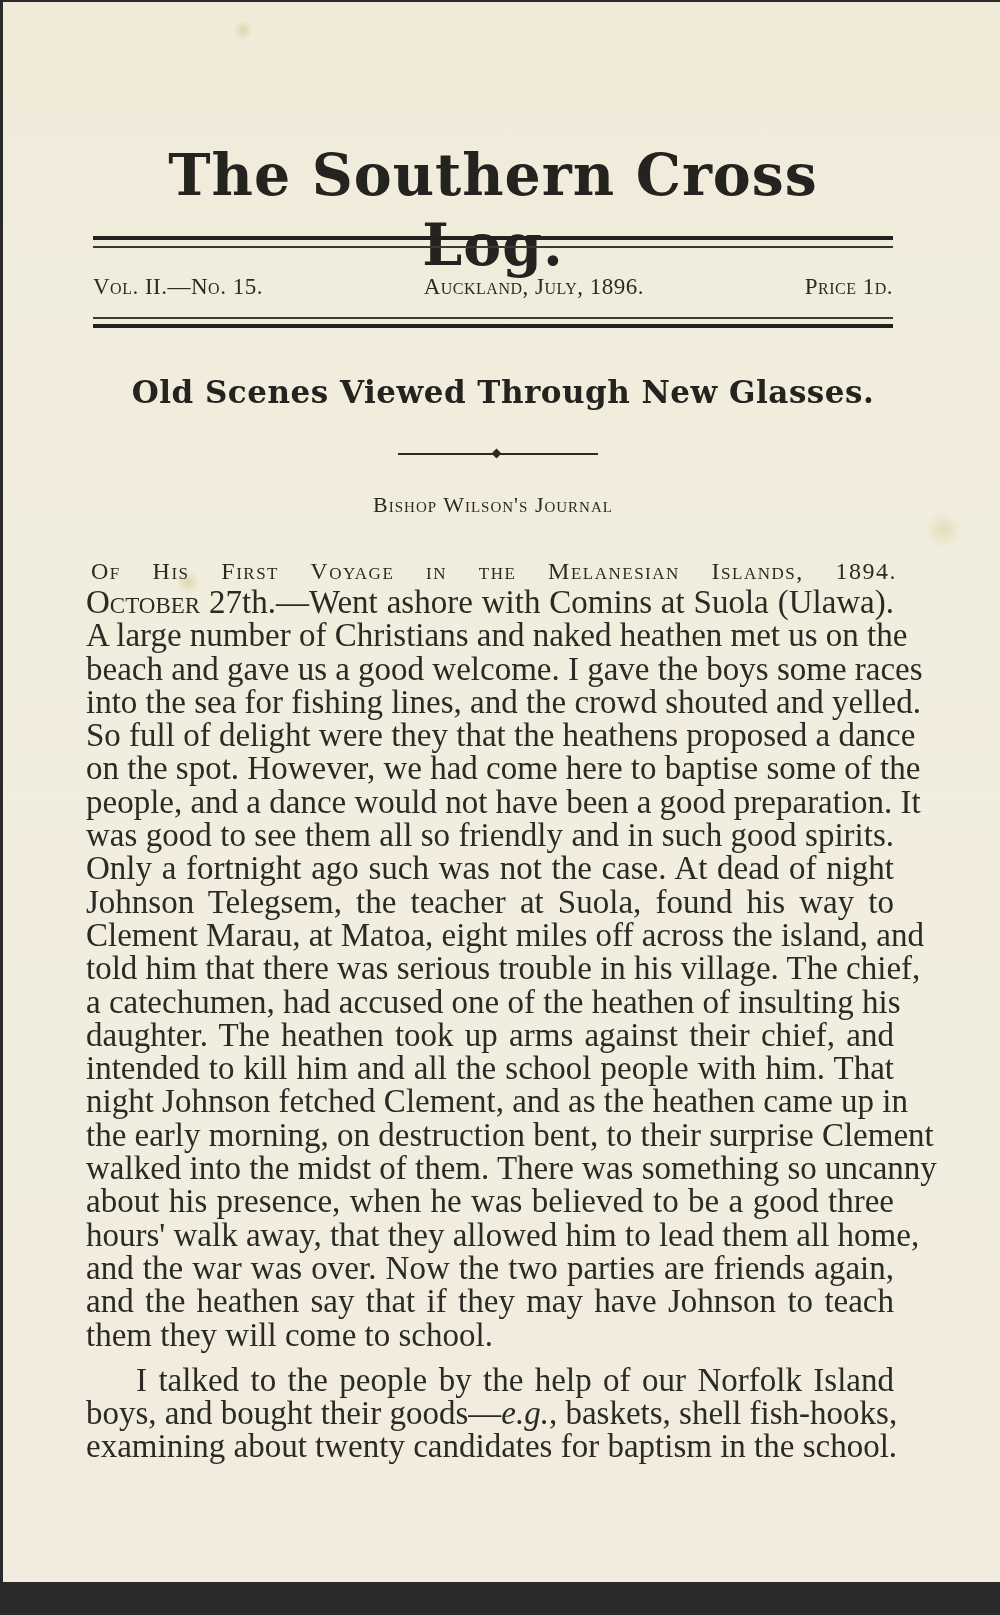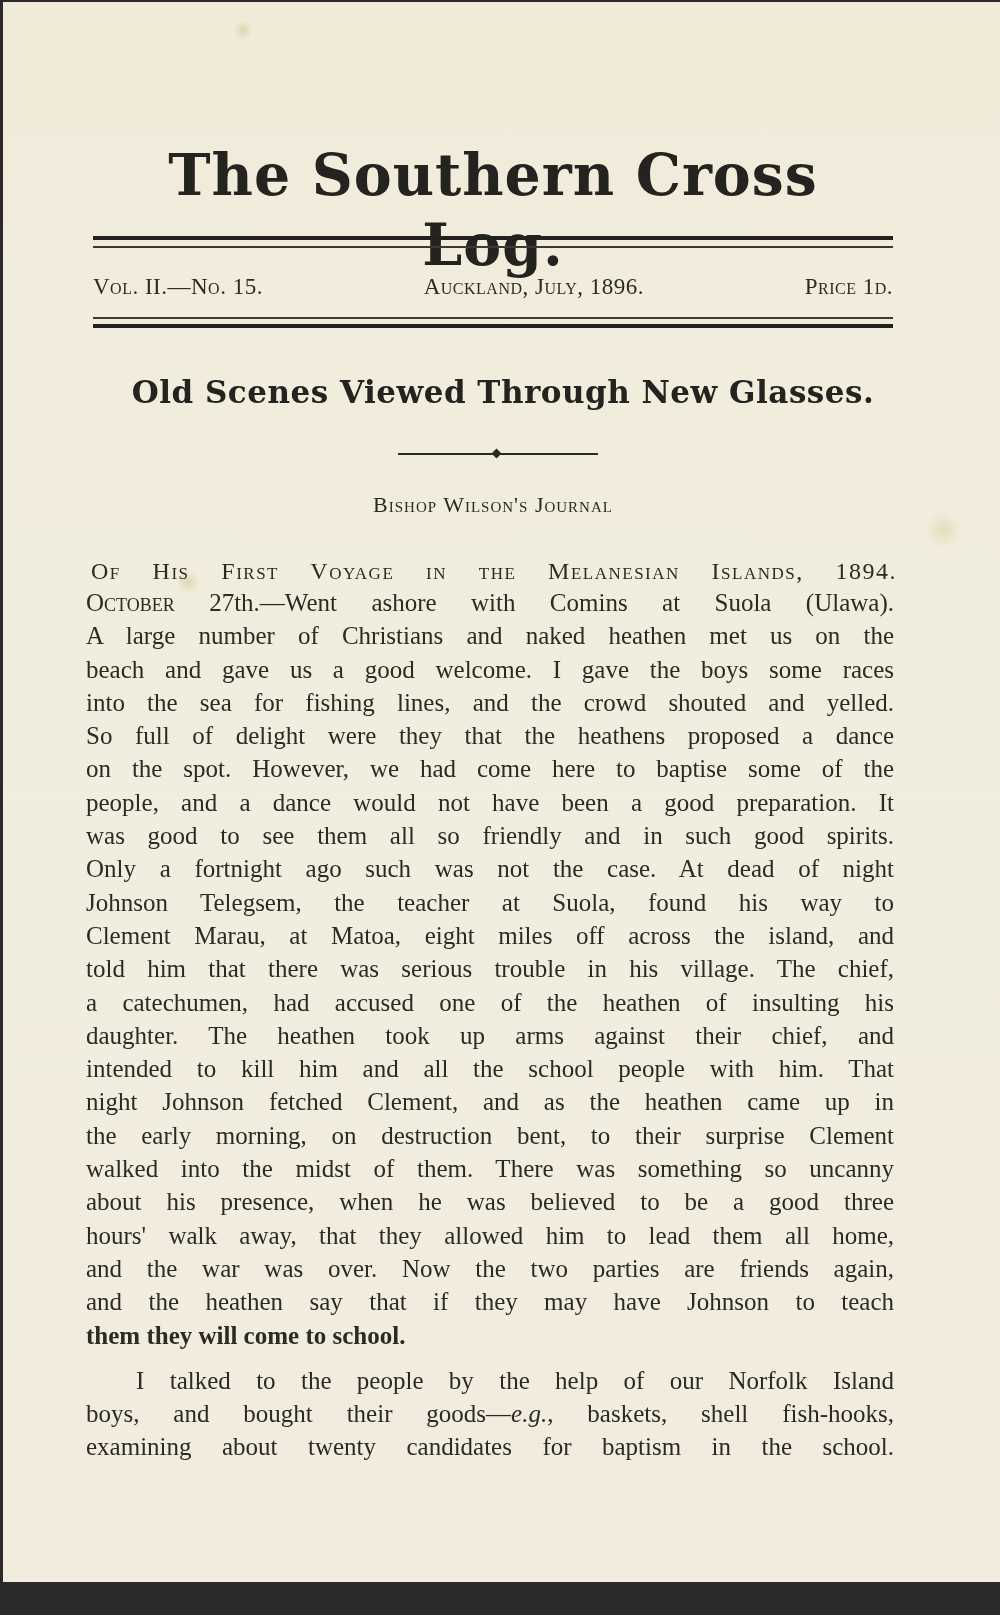--- a/index.html
+++ b/index.html
@@ -135,34 +135,33 @@
       color: #2b2a25;
       white-space: nowrap;
       margin-top: 16px;
     }
     .body-text {
       position: absolute;
       left: 83px;
       width: 808px;
       top: 584px;
       font-family: "Liberation Serif", "DejaVu Serif", serif;
-      font-size: 25px;
+      font-size: 33px;
       line-height: 33.3px;
       color: #2b2a25;
     }
     .body-text .line {
       display: block;
       text-align: justify;
       text-align-last: justify;
       white-space: nowrap;
       height: 33.3px;
     }
     .body-text .line.last {
       text-align-last: left;
-      font-weight: bold;
     }
     .body-text .para2 {
       margin-top: 12px;
     }
     .body-text .indent {
       padding-left: 50px;
     }
     .sc { font-variant: small-caps; }
     .it { font-style: italic; }
   </style>

